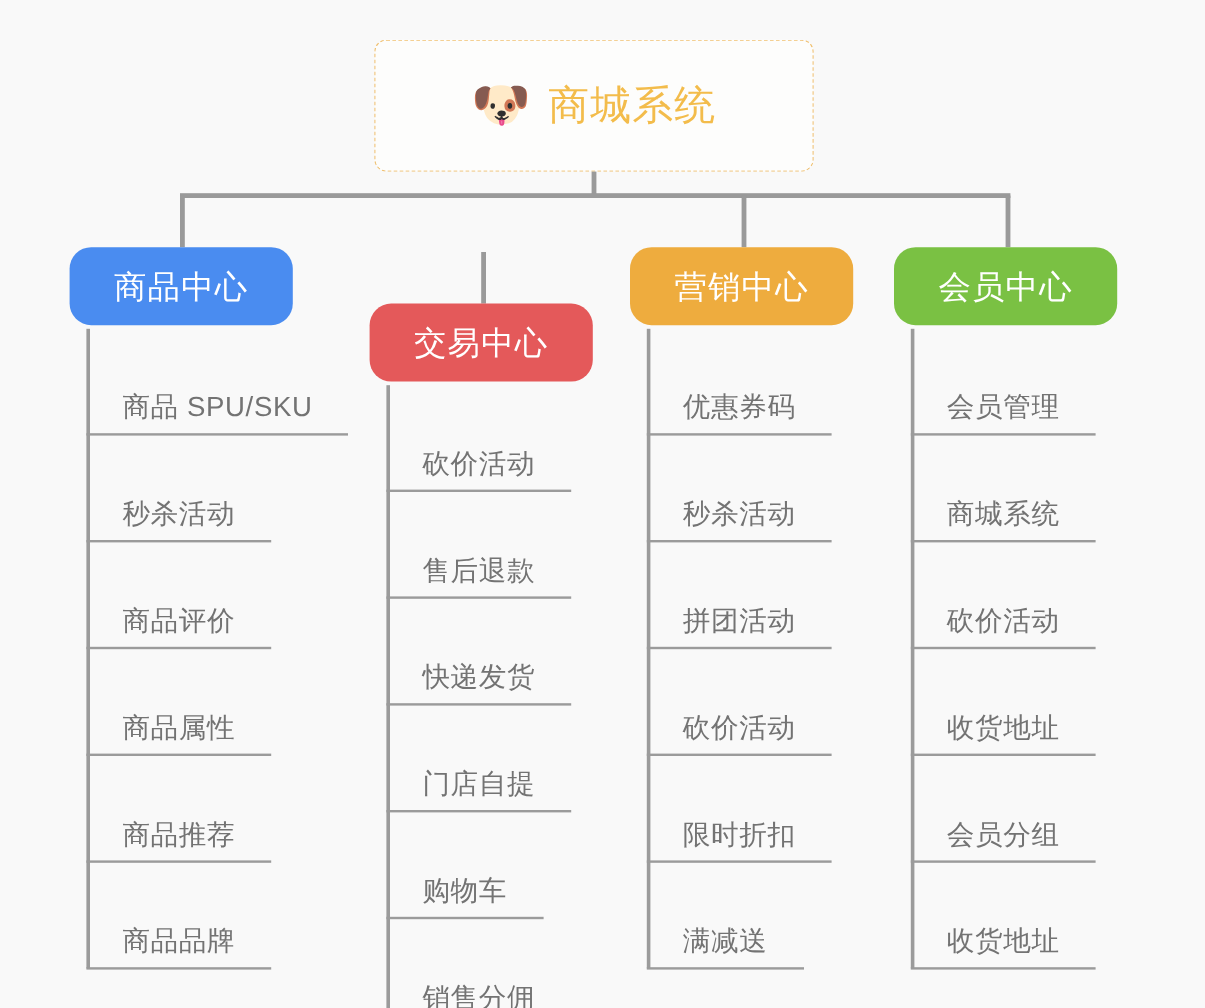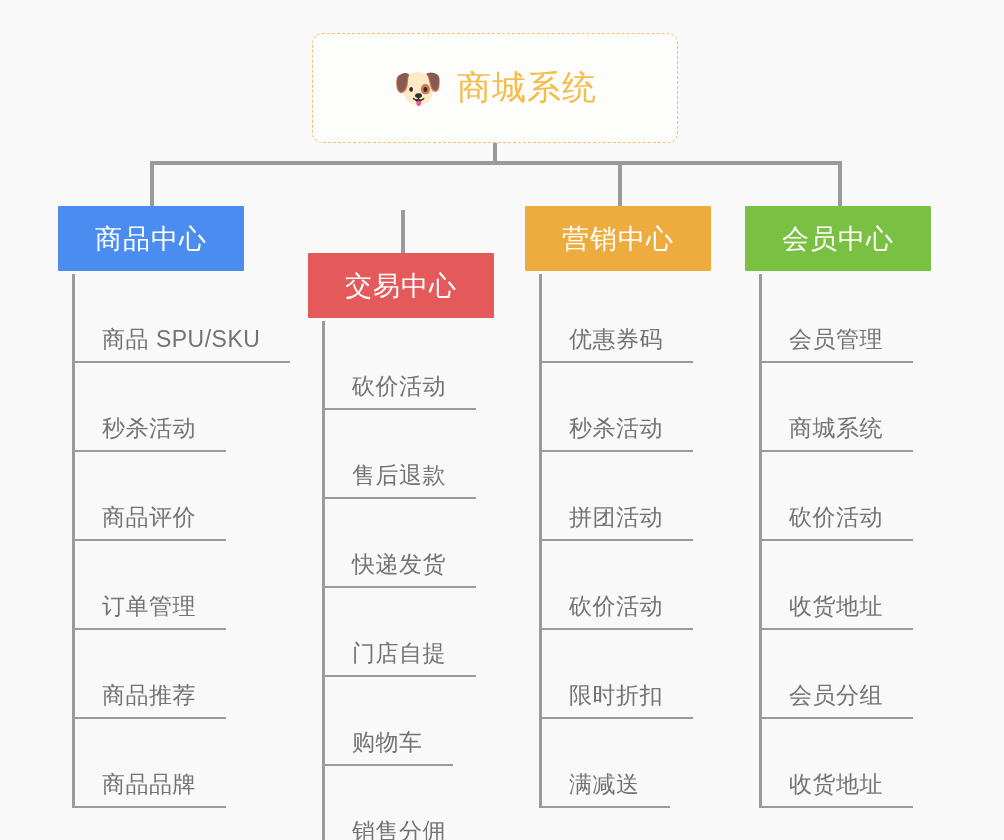--- a/index.html
+++ b/index.html
@@ -78,21 +78,21 @@
   .col-2 .drop { left: 93px; }
   .col-3 .drop { left: 93px; }
   .col-4 .drop { left: 93px; }
 
   .cat-box {
     position: absolute;
     top: 206px;
     left: 0;
     width: 186px;
     height: 65px;
-    border-radius: 1px;
+    border-radius: 18px;
     display: flex;
     align-items: center;
     justify-content: center;
   }
   .cat-label {
     color: #ffffff;
     font-size: 27px;
     letter-spacing: 1px;
     white-space: nowrap;
   }
@@ -152,21 +152,21 @@
         <div class="leaf">
           <span class="leaf-label">商品 SPU/SKU</span>
         </div>
         <div class="leaf">
           <span class="leaf-label">秒杀活动</span>
         </div>
         <div class="leaf">
           <span class="leaf-label">商品评价</span>
         </div>
         <div class="leaf">
-          <span class="leaf-label">订单管理</span>
+          <span class="leaf-label">商品属性</span>
         </div>
         <div class="leaf">
           <span class="leaf-label">商品推荐</span>
         </div>
         <div class="leaf">
           <span class="leaf-label">商品品牌</span>
         </div>
       </div>
     </div>
   <div class="column col-2">

